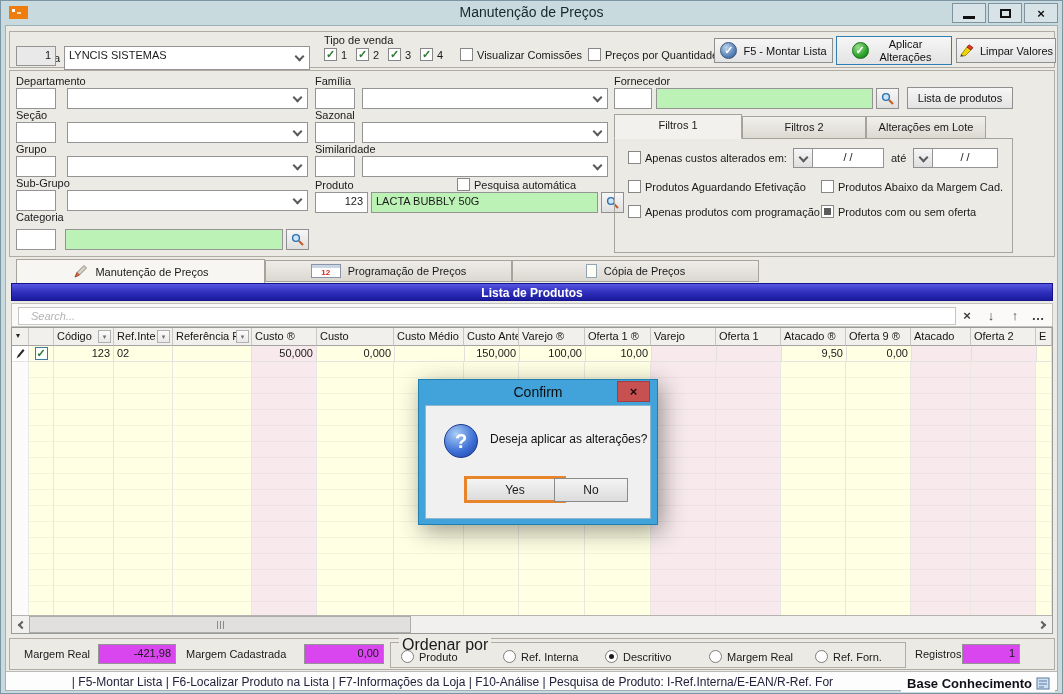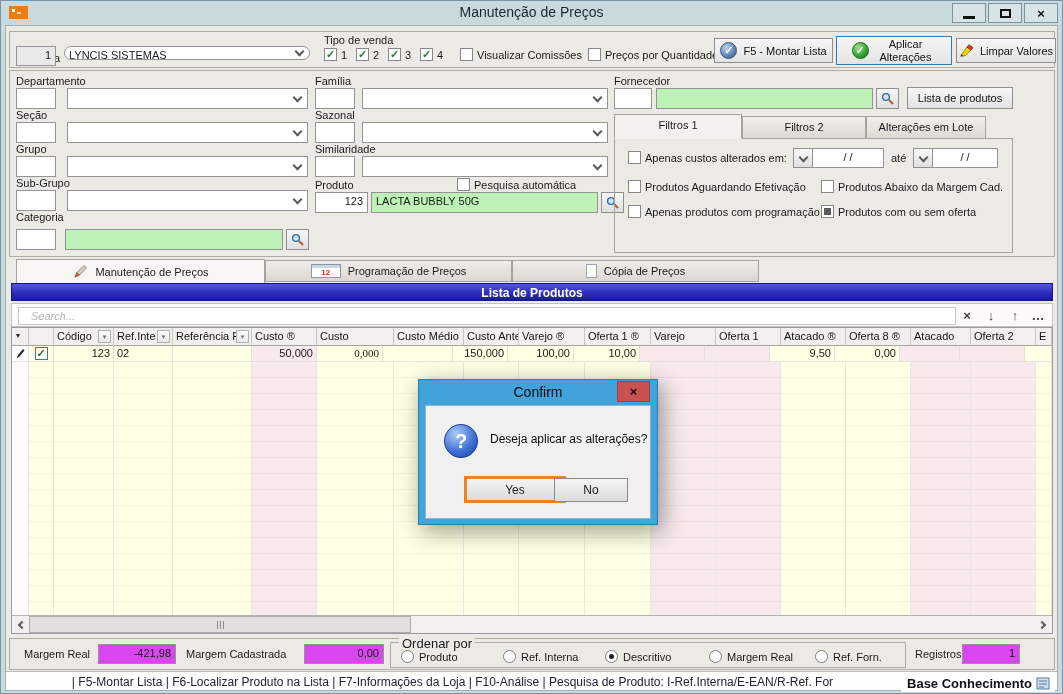--- a/index.html
+++ b/index.html
@@ -110,21 +110,21 @@
   .hscroll { height:18px; background:#f1f0ee; border-top:1px solid #b5b3af; position:relative; }
   .hs-btn { position:absolute; top:0; width:17px; height:17px; background:#f1f0ee;
             display:flex; align-items:center; justify-content:center; }
   .hs-chev { width:6px; height:6px; border-right:2px solid #606060; border-bottom:2px solid #606060; }
   .hs-thumb { position:absolute; left:17px; top:0; width:382px; height:17px; background:#e2e0de;
               border:1px solid #aeaca9; display:flex; align-items:center; justify-content:center; gap:2px; }
   .hs-thumb i { width:1px; height:8px; background:#8a8a8a; }
 
   
   .groupbox { position:absolute; border:1px solid #b0aca3; }
-  .legend { position:absolute; top:-7px; left:8px; background:#eceae5; padding:0 3px; font-size:13px; }
+  .legend { position:absolute; top:-7px; left:8px; background:#eceae5; padding:0 3px; font-size:16px; }
 
   
   .statusbar { position:absolute; left:0; right:0; bottom:0; height:19px; background:#fdfdfd;
                border-top:1px solid #b9b9b9; }
   .status-text { position:absolute; left:0; right:158px; top:3px; text-align:center; font-size:12px; color:#23233c;
                  white-space:nowrap; overflow:hidden; }
   .kb-panel { position:absolute; right:2px; top:1px; height:19px; background:#fdfdfd; padding:2px 4px 0 6px;
               font-size:13px; font-weight:bold; color:#101018; display:flex; gap:4px; align-items:center; }
 
   
@@ -170,21 +170,21 @@
           <span>×</span>
         </div>
     </div>
   </div>
 
   <div class="client">
 
     <div class="panel" style="left:3px;top:5px;width:1046px;height:37px;">
       <label class="lbl" style="left:6px;top:20px;">Empresa</label>
       <div class="field gray" style="left:6px;top:14px;width:40px;height:20px;">1</div>
-      <div class="combo" style="left:54px;top:14px;width:246px;height:14px;border-radius:9px;"><span>LYNCIS SISTEMAS</span><span class="chev"></span></div>
+      <div class="combo" style="left:54px;top:14px;width:246px;height:24px;"><span>LYNCIS SISTEMAS</span><span class="chev"></span></div>
 
       <label class="lbl" style="left:314px;top:2px;">Tipo de venda</label>
       <span class="cb" style="left:314px;top:16px;">
           <span>✓</span>
         </span>
       <span class="cb-lbl" style="left:331px;top:17px;">1</span>
       <span class="cb" style="left:346px;top:16px;">
           <span>✓</span>
         </span>
       <span class="cb-lbl" style="left:363px;top:17px;">2</span>
@@ -372,42 +372,42 @@
         <div class="c" style="width:79px;"><span>Referência F</span><span class="fbtn">▾</span></div>
         <div class="c" style="width:65px;">Custo ®</div>
         <div class="c" style="width:77px;">Custo</div>
         <div class="c" style="width:70px;">Custo Médio</div>
         <div class="c" style="width:55px;">Custo Anterior</div>
         <div class="c" style="width:66px;">Varejo ®</div>
         <div class="c" style="width:66px;">Oferta 1 ®</div>
         <div class="c" style="width:65px;">Varejo</div>
         <div class="c" style="width:65px;">Oferta 1</div>
         <div class="c" style="width:65px;">Atacado ®</div>
-        <div class="c" style="width:65px;">Oferta 8 ®</div>
+        <div class="c" style="width:65px;">Oferta 9 ®</div>
         <div class="c" style="width:60px;">Atacado</div>
         <div class="c" style="width:65px;">Oferta 2</div>
         <div class="c" style="flex:1;">E</div>
       </div>
 
       <div class="g-row g-data">
         <div class="c" style="width:17px;display:flex;align-items:center;justify-content:center;">
           <svg width="9" height="11" viewBox="0 0 9 11">
               <path d="M0.5 10.5 L2 7 L7 1 L8.5 2.5 L3.5 8.5 Z" fill="#2a2a2a"></path>
             </svg>
         </div>
         <div class="c bg-y" style="width:25px;display:flex;align-items:center;justify-content:center;">
           <span style="position:static;border-color:#3a7a9a;" class="cb">
               <span>✓</span>
             </span>
         </div>
         <div class="c bg-y num" style="width:60px;">123</div>
         <div class="c bg-y" style="width:59px;">02</div>
         <div class="c bg-y" style="width:79px;"></div>
         <div class="c bg-p num" style="width:65px;">50,000</div>
-        <div class="c bg-y num" style="width:66px;font-family:Liberation Serif, serif;">0,000</div>
+        <div class="c bg-y num" style="width:78px;">0,000</div>
         <div class="c bg-y num" style="width:70px;"></div>
         <div class="c bg-y num" style="width:55px;">150,000</div>
         <div class="c bg-y num" style="width:66px;">100,00</div>
         <div class="c bg-y num" style="width:66px;">10,00</div>
         <div class="c bg-p num" style="width:65px;"></div>
         <div class="c bg-p num" style="width:65px;"></div>
         <div class="c bg-y num" style="width:65px;">9,50</div>
         <div class="c bg-y num" style="width:65px;">0,00</div>
         <div class="c bg-p num" style="width:60px;"></div>
         <div class="c bg-p num" style="width:65px;"></div>

